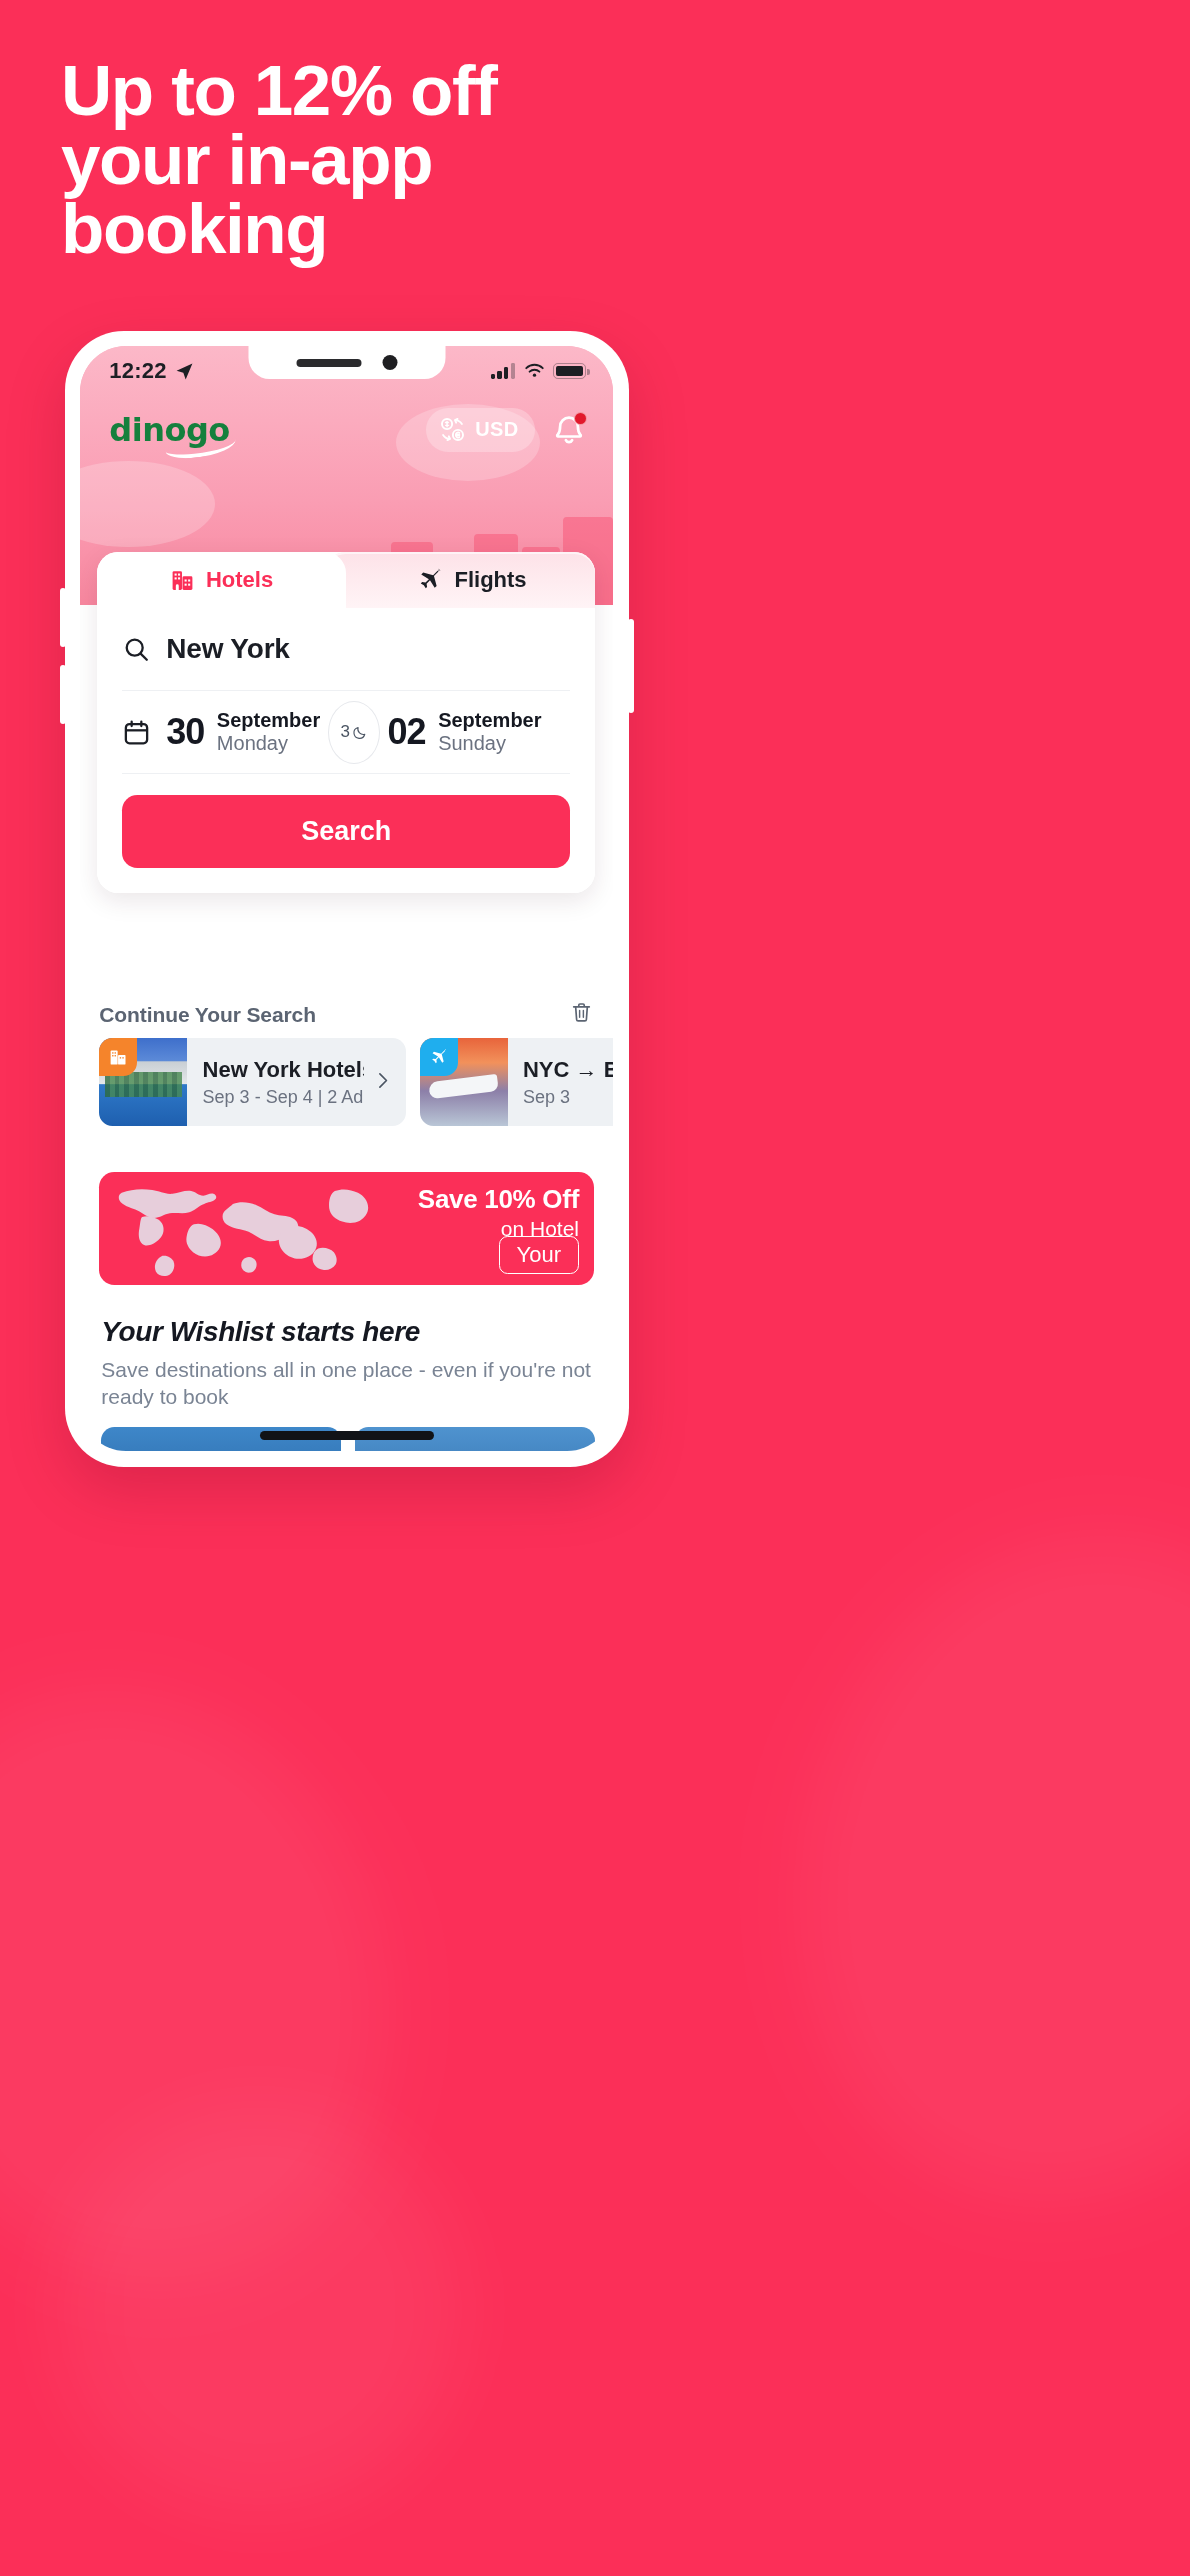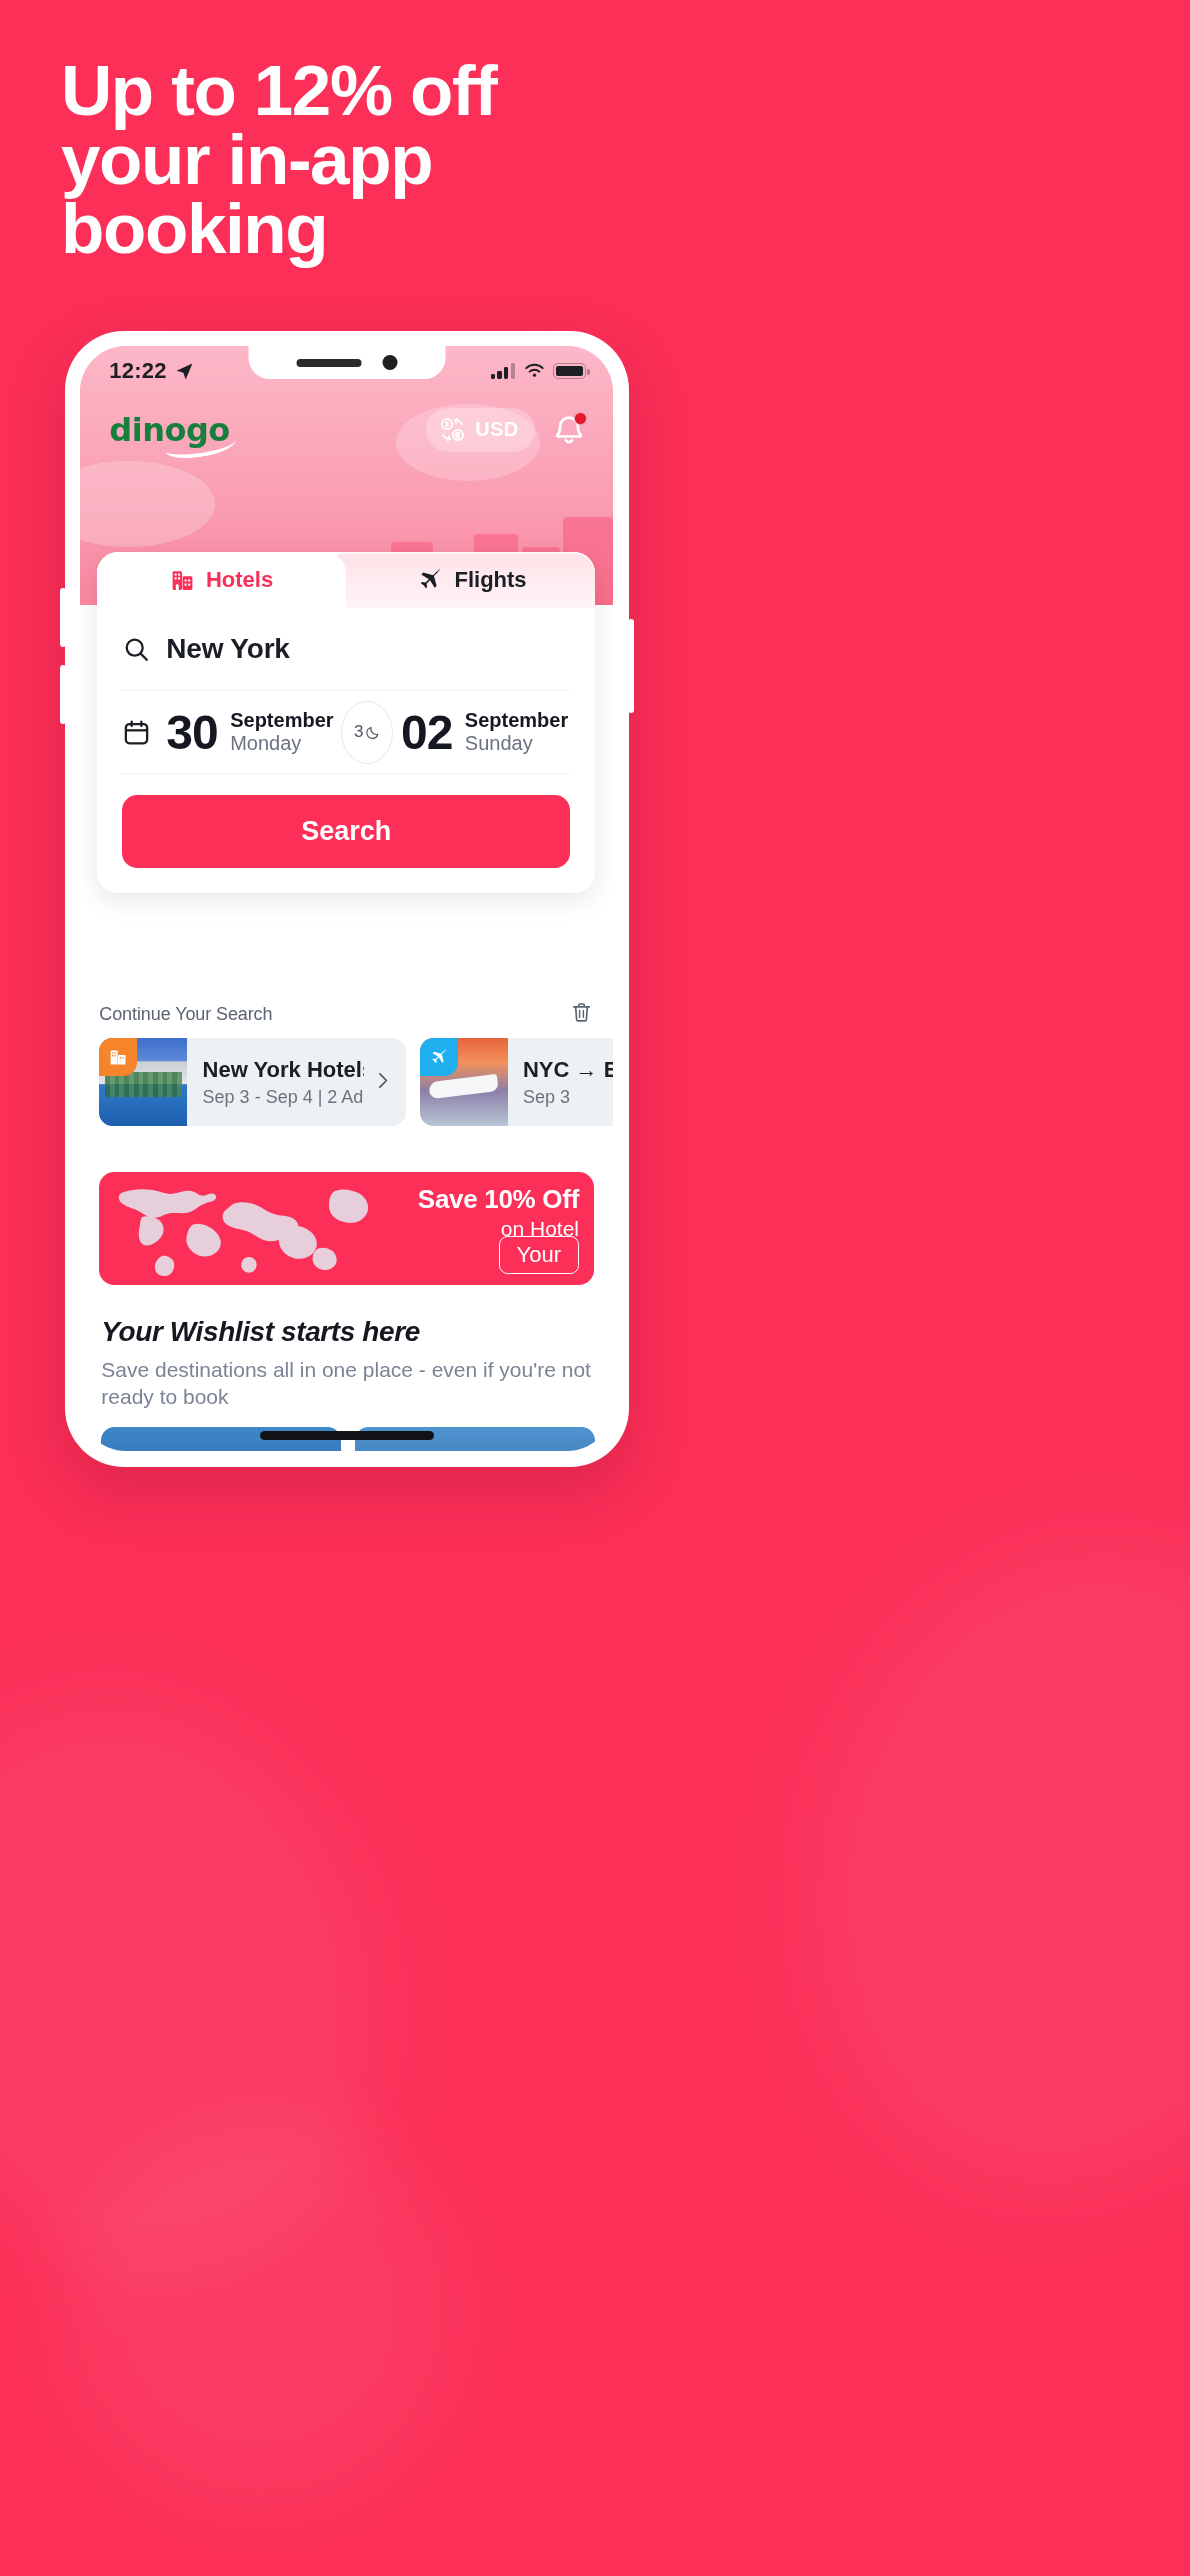--- a/index.html
+++ b/index.html
@@ -266,21 +266,21 @@
     display: flex; align-items: center;
     border-bottom: 1.4px solid #EEF0F3;
     min-height: 82px;
   }
   .row.no-border { border-bottom: none; }
   .row-icon { width: 44px; display:flex; align-items:center; }
   .dest-text {
     font-size: 28px; font-weight: 600; color: #1B1E25; letter-spacing:-0.2px;
   }
   .date-group { display: flex; align-items: center; gap: 12.5px; }
-  .date-num { font-size: 48px; font-weight: 800; color: #151821; letter-spacing: -1px; }
+  .date-num { font-size: 36px; font-weight: 800; color: #151821; letter-spacing: -1px; }
   .date-meta { line-height: 1.18; }
   .date-month { font-size: 20px; font-weight: 700; color: #151821; white-space: nowrap; }
   .date-day { font-size: 20px; color: #6B7280; white-space: nowrap; }
   .nights {
     width: 50px; height: 61px;
     border: 1.4px solid #E6E8EC;
     border-radius: 50%;
     display:flex; align-items:center; justify-content:center;
     gap: 1.9px;
     font-size: 17px; color:#4B5563;
@@ -307,21 +307,21 @@
   }
 
   
   .cys-header {
     position: absolute;
     left: 19px; top: 654px;
     width: 495px;
     display: flex; align-items: center; justify-content: space-between;
     z-index: 10;
   }
-  .cys-title { font-size: 18px; color: #5B6472; font-weight: 400; letter-spacing: -0.1px; }
+  .cys-title { font-size: 21px; color: #5B6472; font-weight: 700; letter-spacing: -0.1px; }
 
   .cys-list {
     position: absolute;
     left: 19px; top: 692px;
     width: 518px;
     display: flex;
     gap: 13.4px;
     z-index: 10;
   }
   .cys-card {

